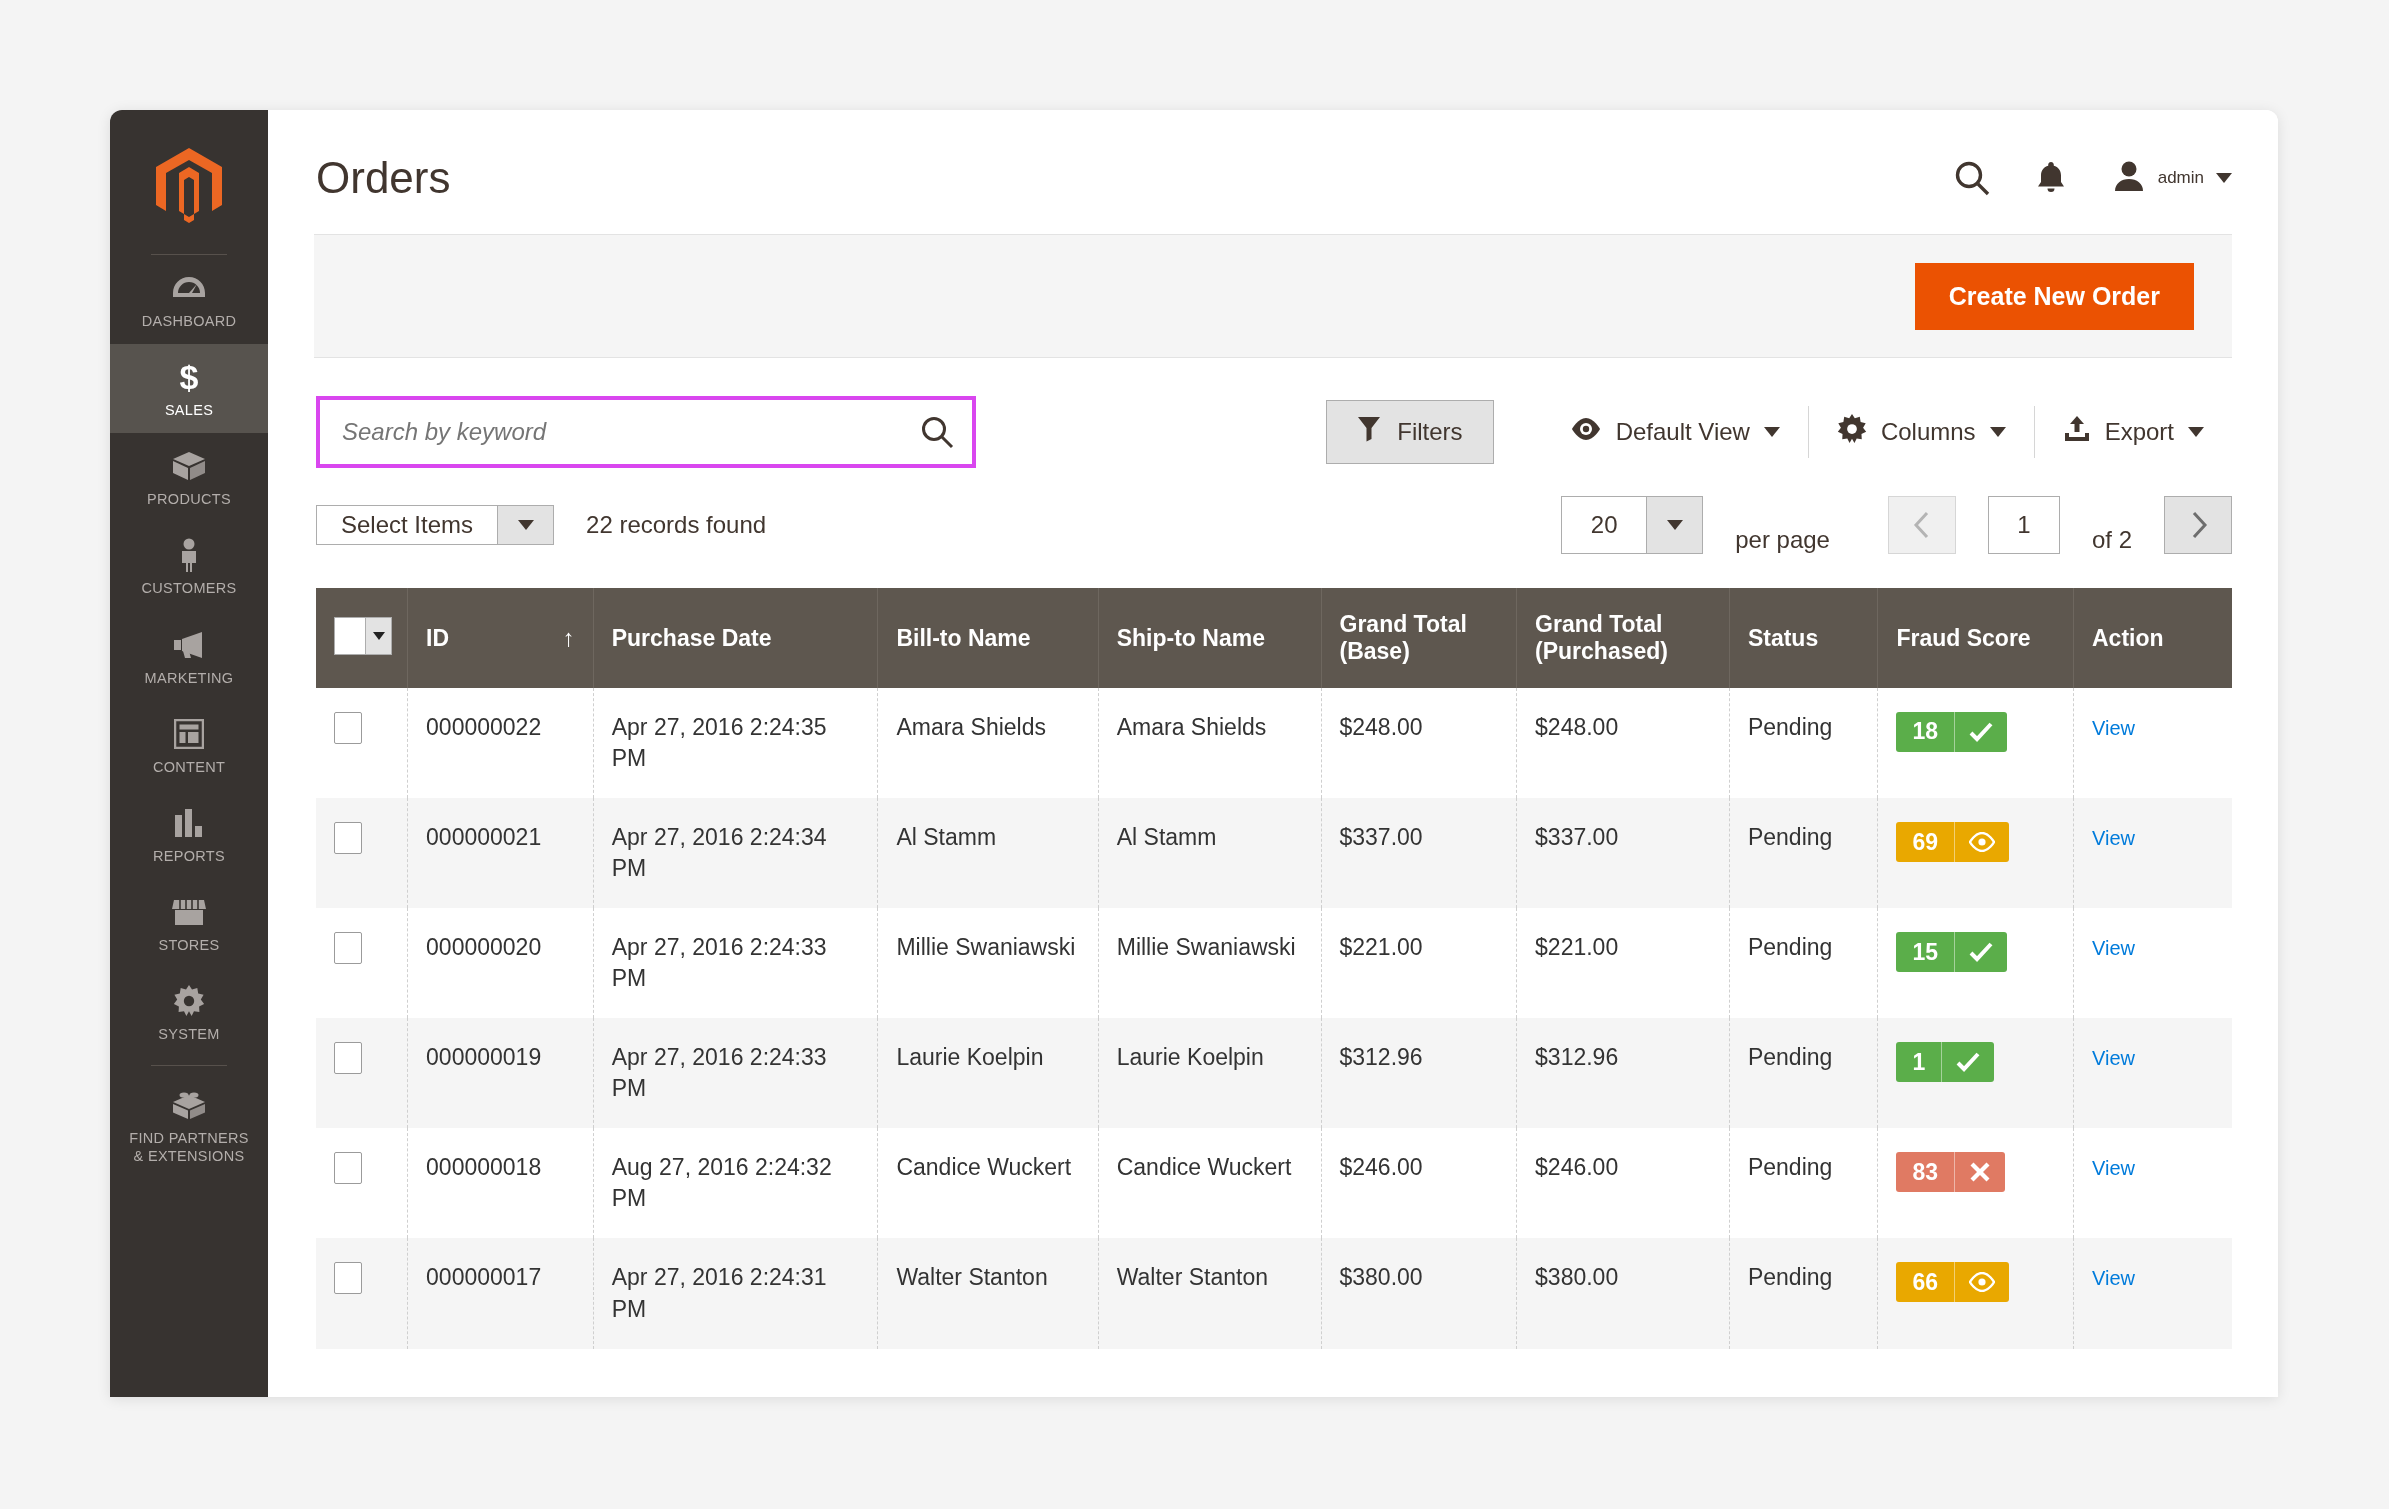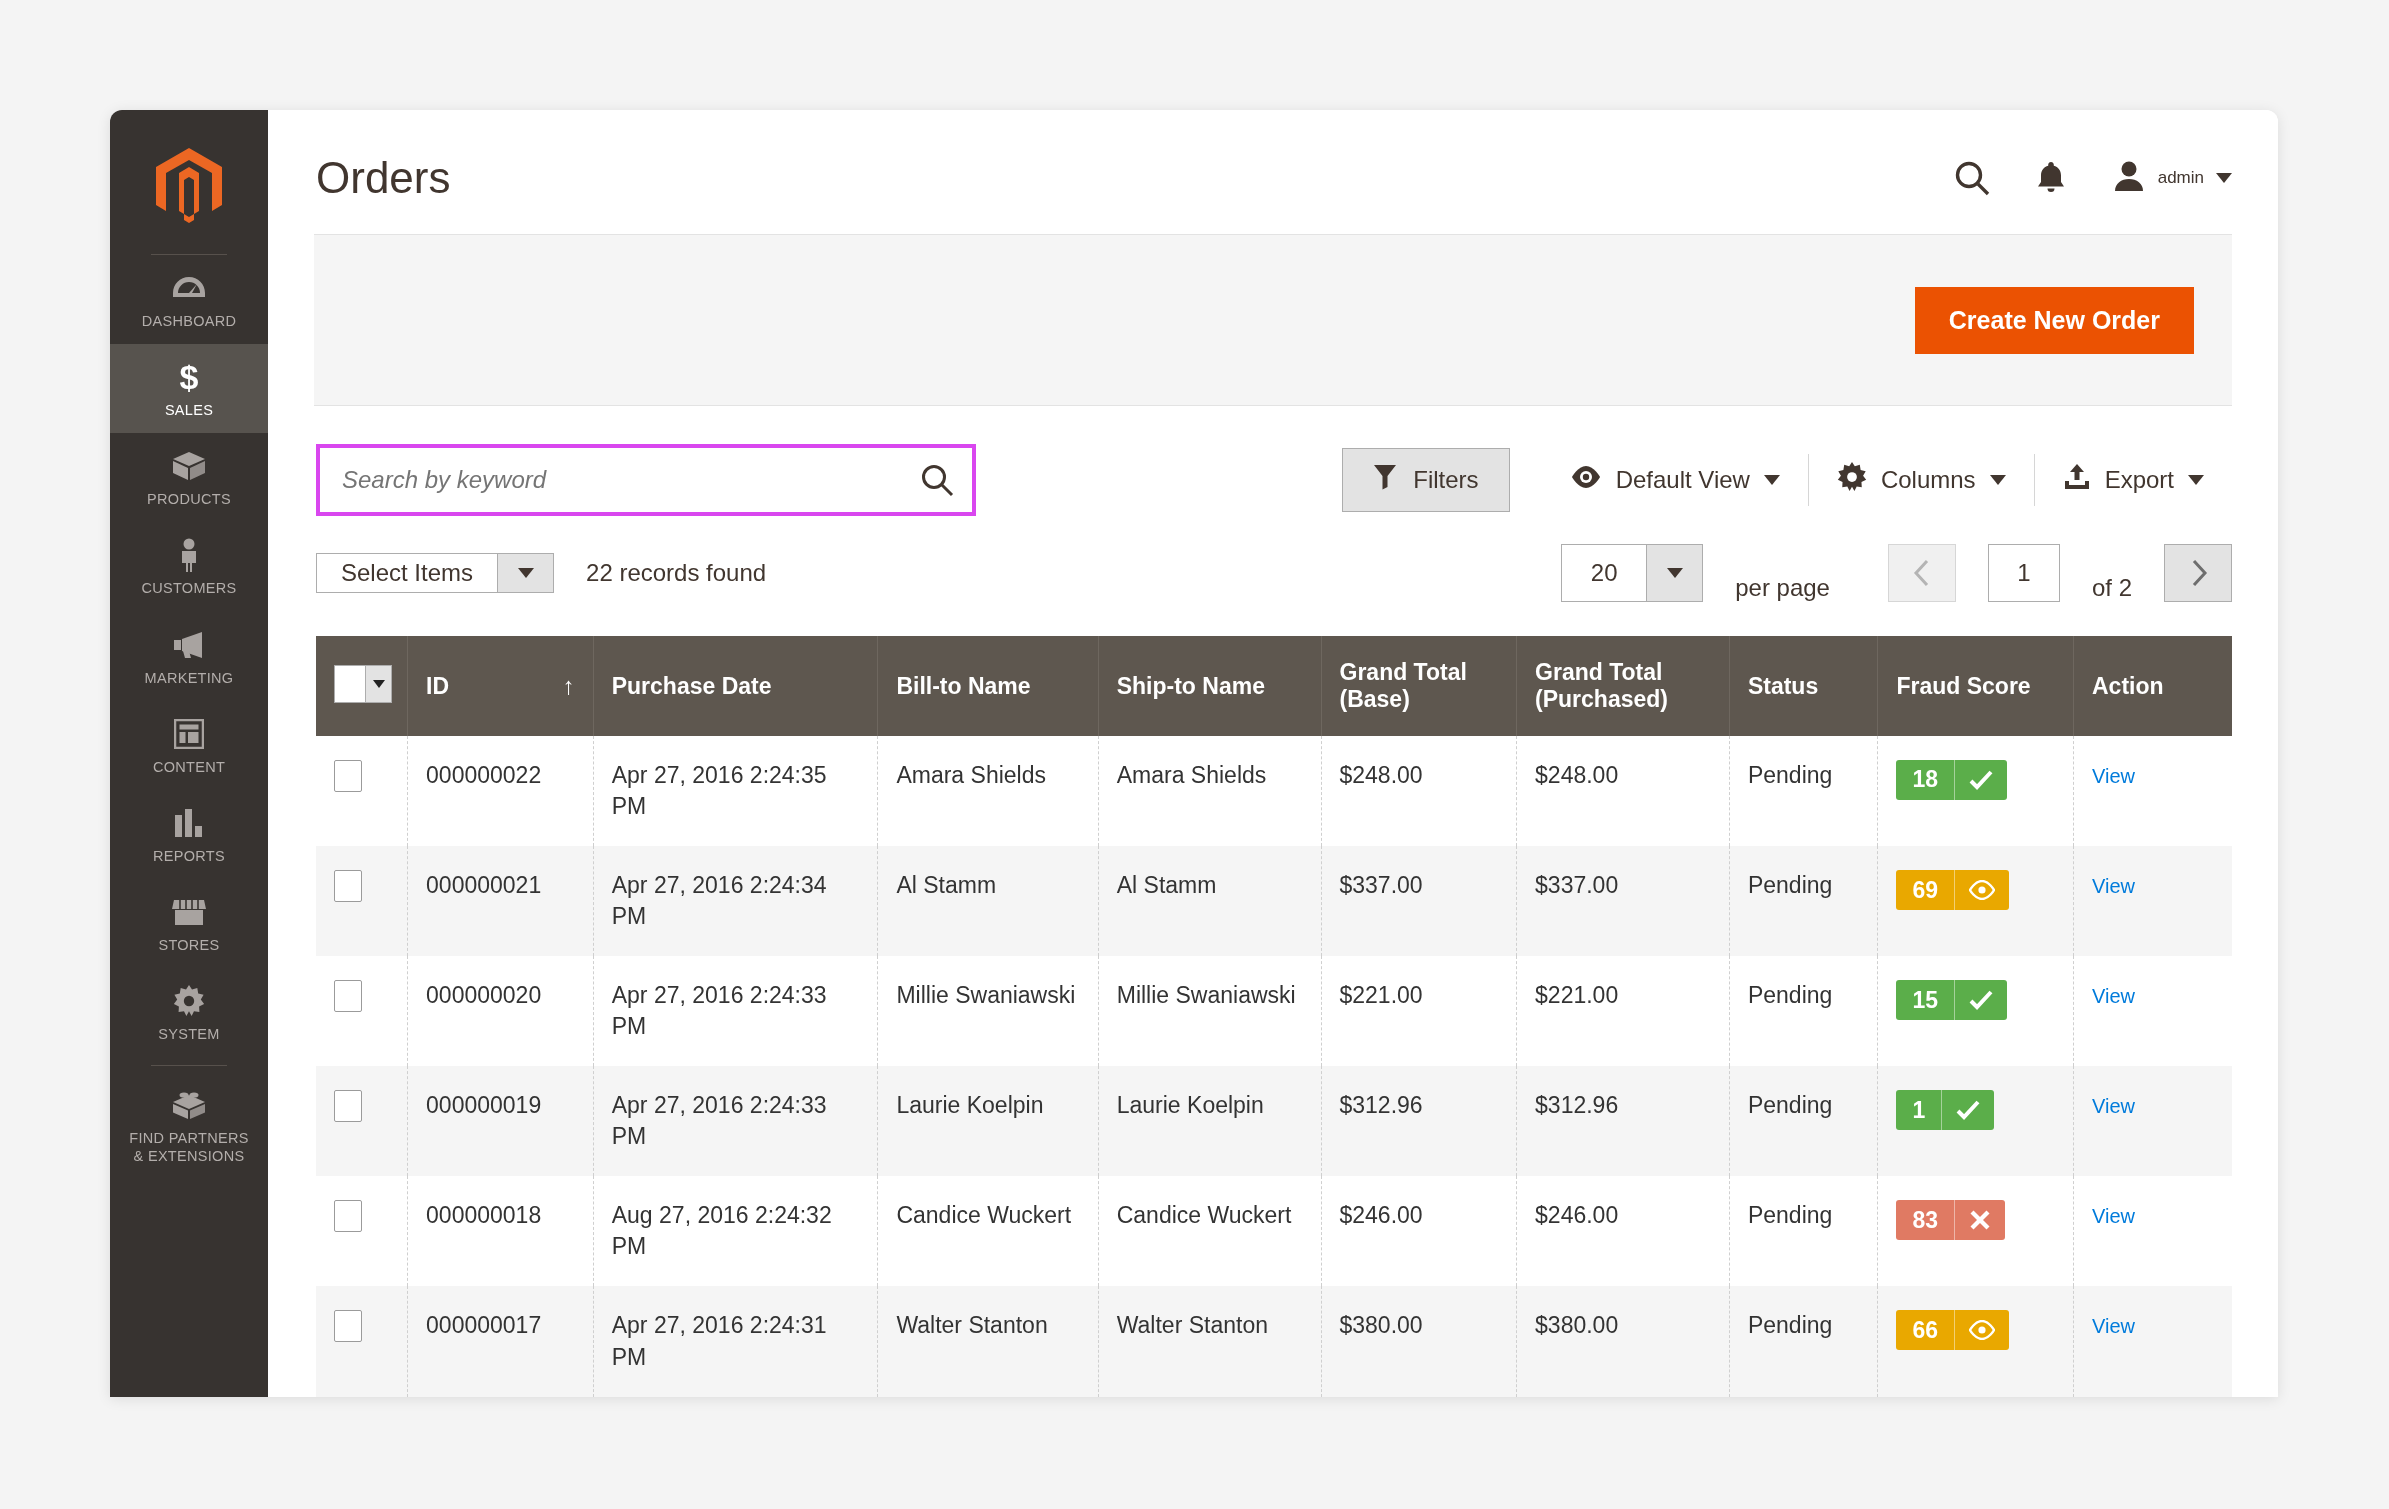--- a/index.html
+++ b/index.html
@@ -120,21 +120,21 @@
     border-right: 8px solid transparent;
     border-top: 10px solid #41362f;
   }
 
   
   .action-bar {
     margin: 0 46px;
     background: #f5f5f5;
     border-top: 1px solid #e3e3e3;
     border-bottom: 1px solid #e3e3e3;
-    height: 172px;
+    height: 124px;
     display: flex;
     align-items: center;
     justify-content: flex-end;
     padding-right: 38px;
   }
   .btn-primary {
     background: #eb5202;
     color: #ffffff;
     border: none;
     font-family: inherit;
@@ -181,21 +181,21 @@
 
   .tool-right { display: flex; align-items: center; }
   .filters-btn {
     display: flex;
     align-items: center;
     gap: 16px;
     border: 1px solid #adadad;
     background: #e3e3e3;
     padding: 15px 30px;
     cursor: pointer;
-    margin-right: 32px;
+    margin-right: 48px;
   }
   .filters-btn span { font-size: 24px; color: #41362f; }
   .tool-group {
     display: flex;
     align-items: center;
     gap: 14px;
     padding: 0 28px;
     cursor: pointer;
   }
   .tool-group span { font-size: 24px; color: #41362f; }

